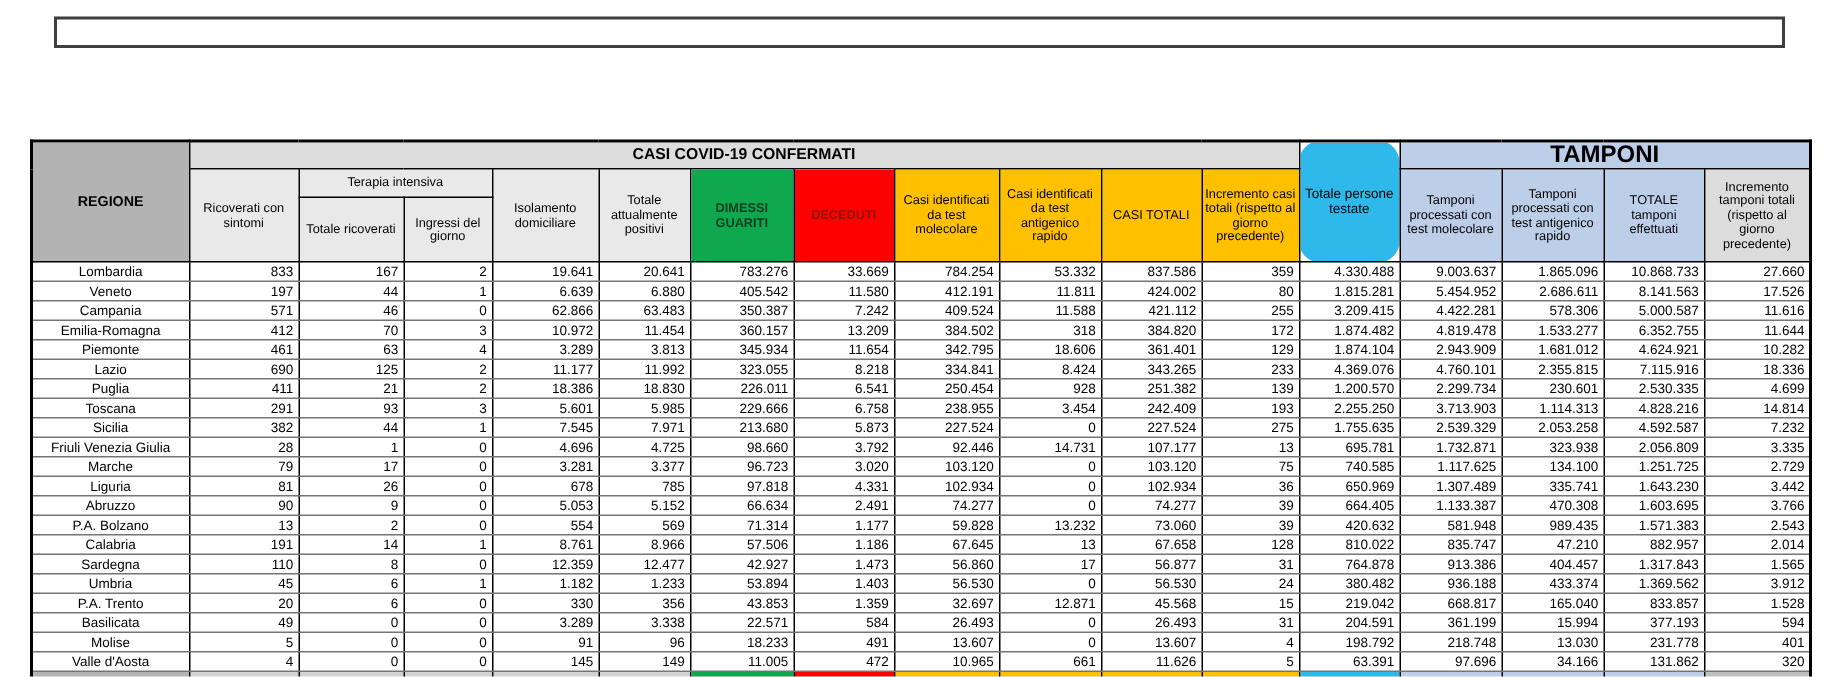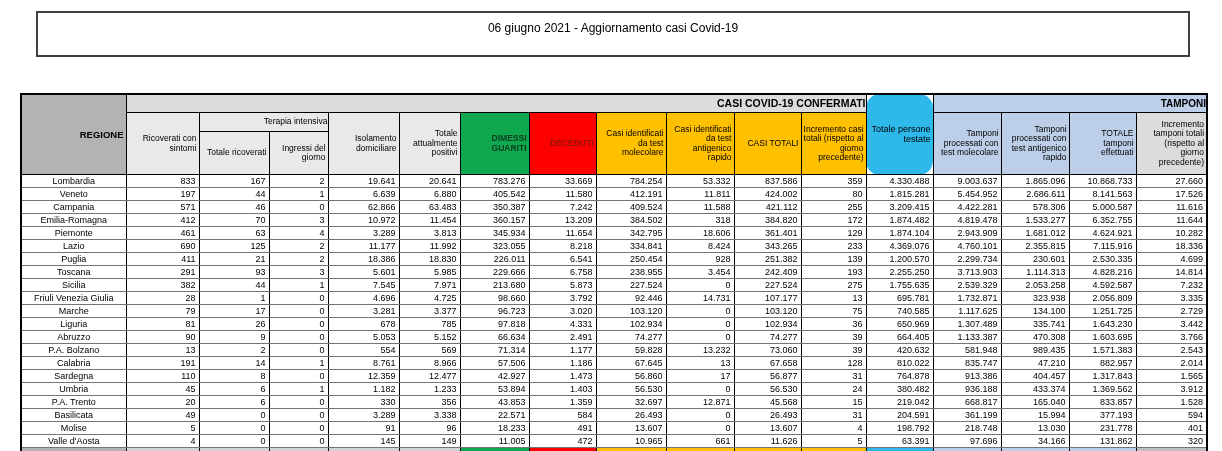--- a/index.html
+++ b/index.html
@@ -18,33 +18,33 @@
   
   .table-wrap{position:absolute;left:20px;top:93px;}
   table{
     border-collapse:collapse;table-layout:fixed;width:1186px;
     border:2px solid #000;
   }
   th,td{overflow:hidden;white-space:nowrap;}
   th{
     border:1px solid #000;font-weight:normal;font-size:8.5px;
     line-height:9.5px;white-space:normal;padding:1px 2px;vertical-align:middle;
-    text-align:right;
+    text-align:center;
   }
   th.regione{background:#b3b3b3;font-weight:bold;font-size:9.5px;}
   th.band{background:#dcdcdc;font-weight:bold;font-size:10.5px;height:17px;padding:0;}
   th.sub{background:#e9e9e9;}
   th.row2{height:18px;padding:0;}
   th.row3{height:40px;}
   th.hgreen{background:#0fa84f;color:#0c3d1e;font-weight:bold;}
   th.hred{background:#ff0000;color:#8e1404;font-weight:bold;margin-left:36px;}
   th.hyellow{background:#ffc000;}
   th.hcyan{background:#2fb9ea;font-weight:normal;font-size:9px;border-radius:14px;}
   th.hlblue{background:#bdcfe8;}
-  th.tband{background:#bdcfe8;font-weight:bold;font-size:10px;height:17px;padding:0;}
+  th.tband{background:#bdcfe8;font-weight:bold;font-size:16px;height:17px;padding:0;}
   th.hgray{background:#dcdcdc;}
   td{
     font-size:9px;height:12px;line-height:11px;padding:0 3px;
     border-left:1px solid #000;border-right:1px solid #000;
     border-top:1px solid #757575;border-bottom:1px solid #757575;
   }
   td.region{text-align:center;}
   td.num{text-align:right;}
   tr.totale td{
     border:1px solid #000;font-weight:bold;height:14px;line-height:13px;
@@ -55,21 +55,20 @@
   .bg-red{background:#ff0000;}
   .bg-yellow{background:#ffc000;}
   .bg-cyan{background:#2fb9ea;}
   .bg-lblue{background:#bdcfe8;}
   .bg-grayd{background:#bfbfbf;}
 </style>
 </head>
 <body>
 
 <div class="title-box">
-  <p class="title-line1">06 giugno 2021 - Aggiornamento casi Covid-19</p>
 </div>
 
 <div class="table-wrap">
   <table>
     <colgroup>
       <col style="width:105px">
         <col style="width:73px">
         <col style="width:70px">
         <col style="width:59px">
       <col style="width:71px">

